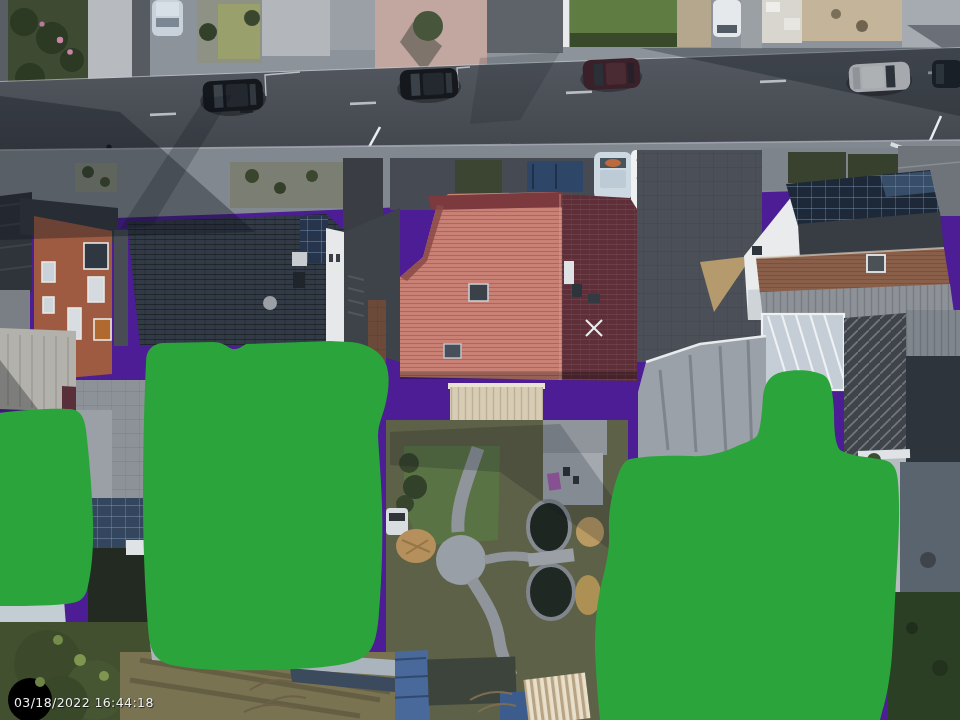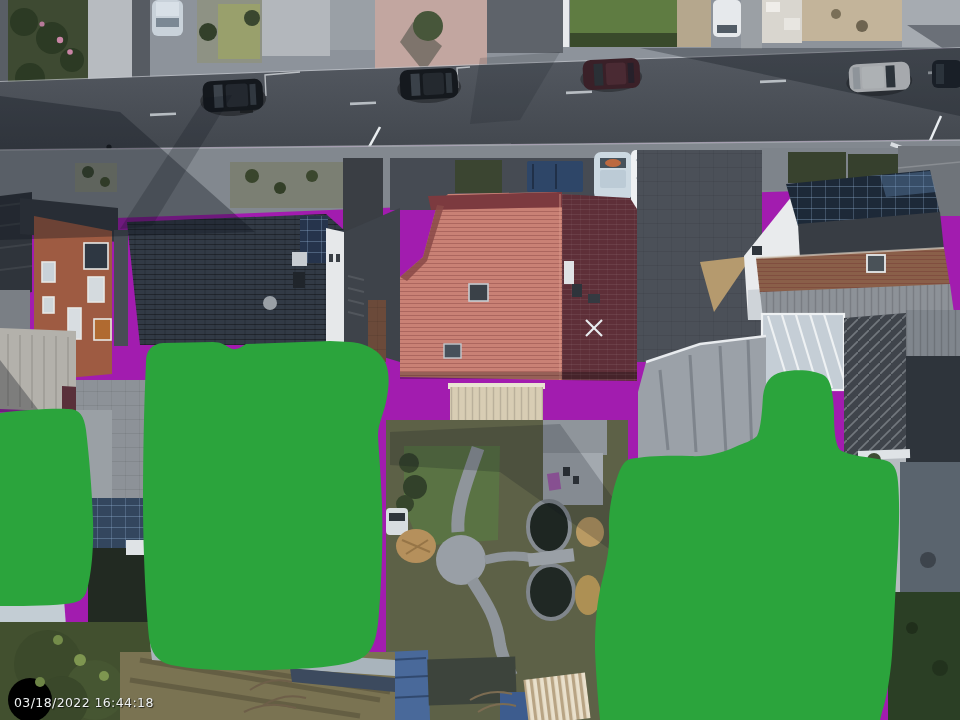--- a/index.html
+++ b/index.html
@@ -1,17 +1,17 @@
 <!DOCTYPE html>
 <html><head>
 <meta charset="utf-8">
 <style>
   html,body{margin:0;padding:0;background:#222;}
   .scene{position:relative;width:960px;height:720px;overflow:hidden;
-         font-family:"DejaVu Sans",sans-serif;background:#a21caf;}
+         font-family:"DejaVu Sans",sans-serif;background:#4c1d95;}
   .scene svg{position:absolute;left:0;top:0;display:block;}
   .timestamp{position:absolute;left:14px;top:695px;font-size:12.5px;
              letter-spacing:.4px;color:#eef1f2;
              text-shadow:1px 1px 1px rgba(0,0,0,.65), -1px 0 1px rgba(0,0,0,.3);
              font-family:"DejaVu Sans",sans-serif;}
 </style>
 </head>
 <body>
 
 <div class="scene">

